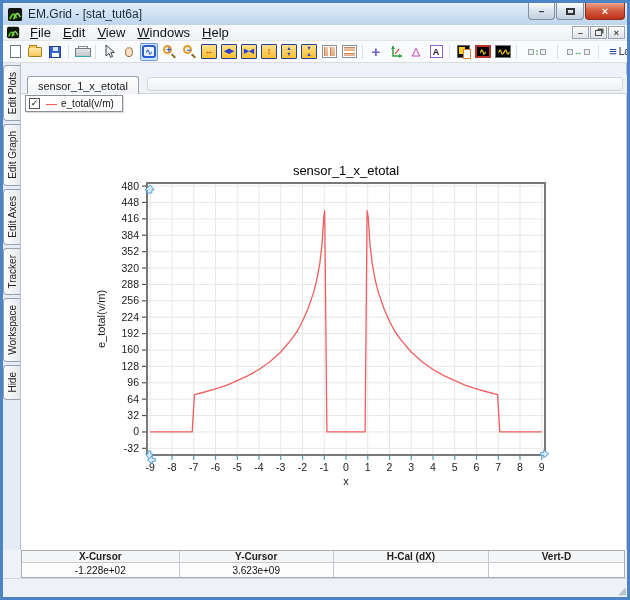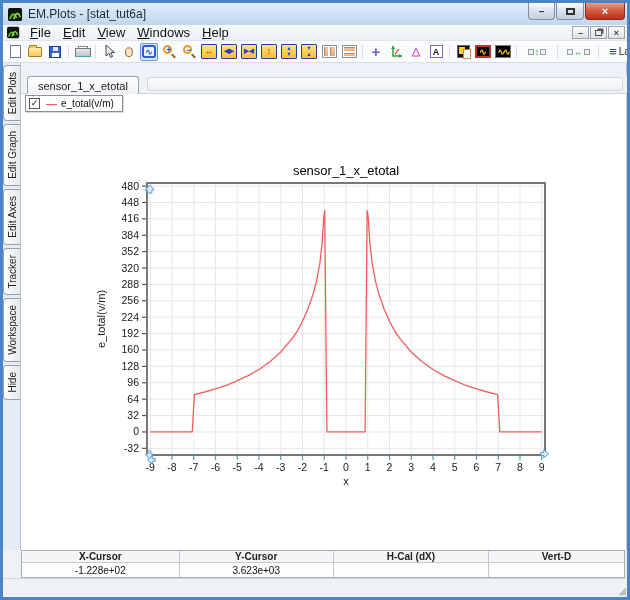--- a/index.html
+++ b/index.html
@@ -98,21 +98,21 @@
 <body>
 
 <div class="window">
 
   <div class="titlebar">
     <svg class="app-icon" viewBox="0 0 16 16">
       <rect x="0" y="1" width="15" height="14" rx="2" fill="#10150f"></rect>
       <path d="M2 13 Q6 3 9 12" stroke="#57c41e" stroke-width="2" fill="none"></path>
       <path d="M6 13 Q10 2 13 11" stroke="#8ae04e" stroke-width="1.6" fill="none"></path>
     </svg>
-    <div class="title-text">EM.Plots - [stat_tut6a]</div>
+    <div class="title-text">EM.Grid - [stat_tut6a]</div>
     <div class="caption-btns">
       <div class="cap-btn cap-min">
           <span>–</span>
         </div>
       <div class="cap-btn cap-max">
           <span class="maxbox"></span>
         </div>
       <div class="cap-btn cap-close">
           <span>×</span>
         </div>
@@ -441,21 +441,21 @@
   </div>
 
   <div class="tracker-wrap">
     <div class="tracker-table" id="tracker-table">
         <div class="tk-col">
           <div class="tk-head">X-Cursor</div>
           <div class="tk-val">-1.228e+02</div>
         </div>
         <div class="tk-col">
           <div class="tk-head">Y-Cursor</div>
-          <div class="tk-val">3.623e+03</div>
+          <div class="tk-val">3.623e+09</div>
         </div>
         <div class="tk-col">
           <div class="tk-head">H-Cal (dX)</div>
           <div class="tk-val"></div>
         </div>
         <div class="tk-col">
           <div class="tk-head">Vert-D</div>
           <div class="tk-val"></div>
         </div>
       </div>

